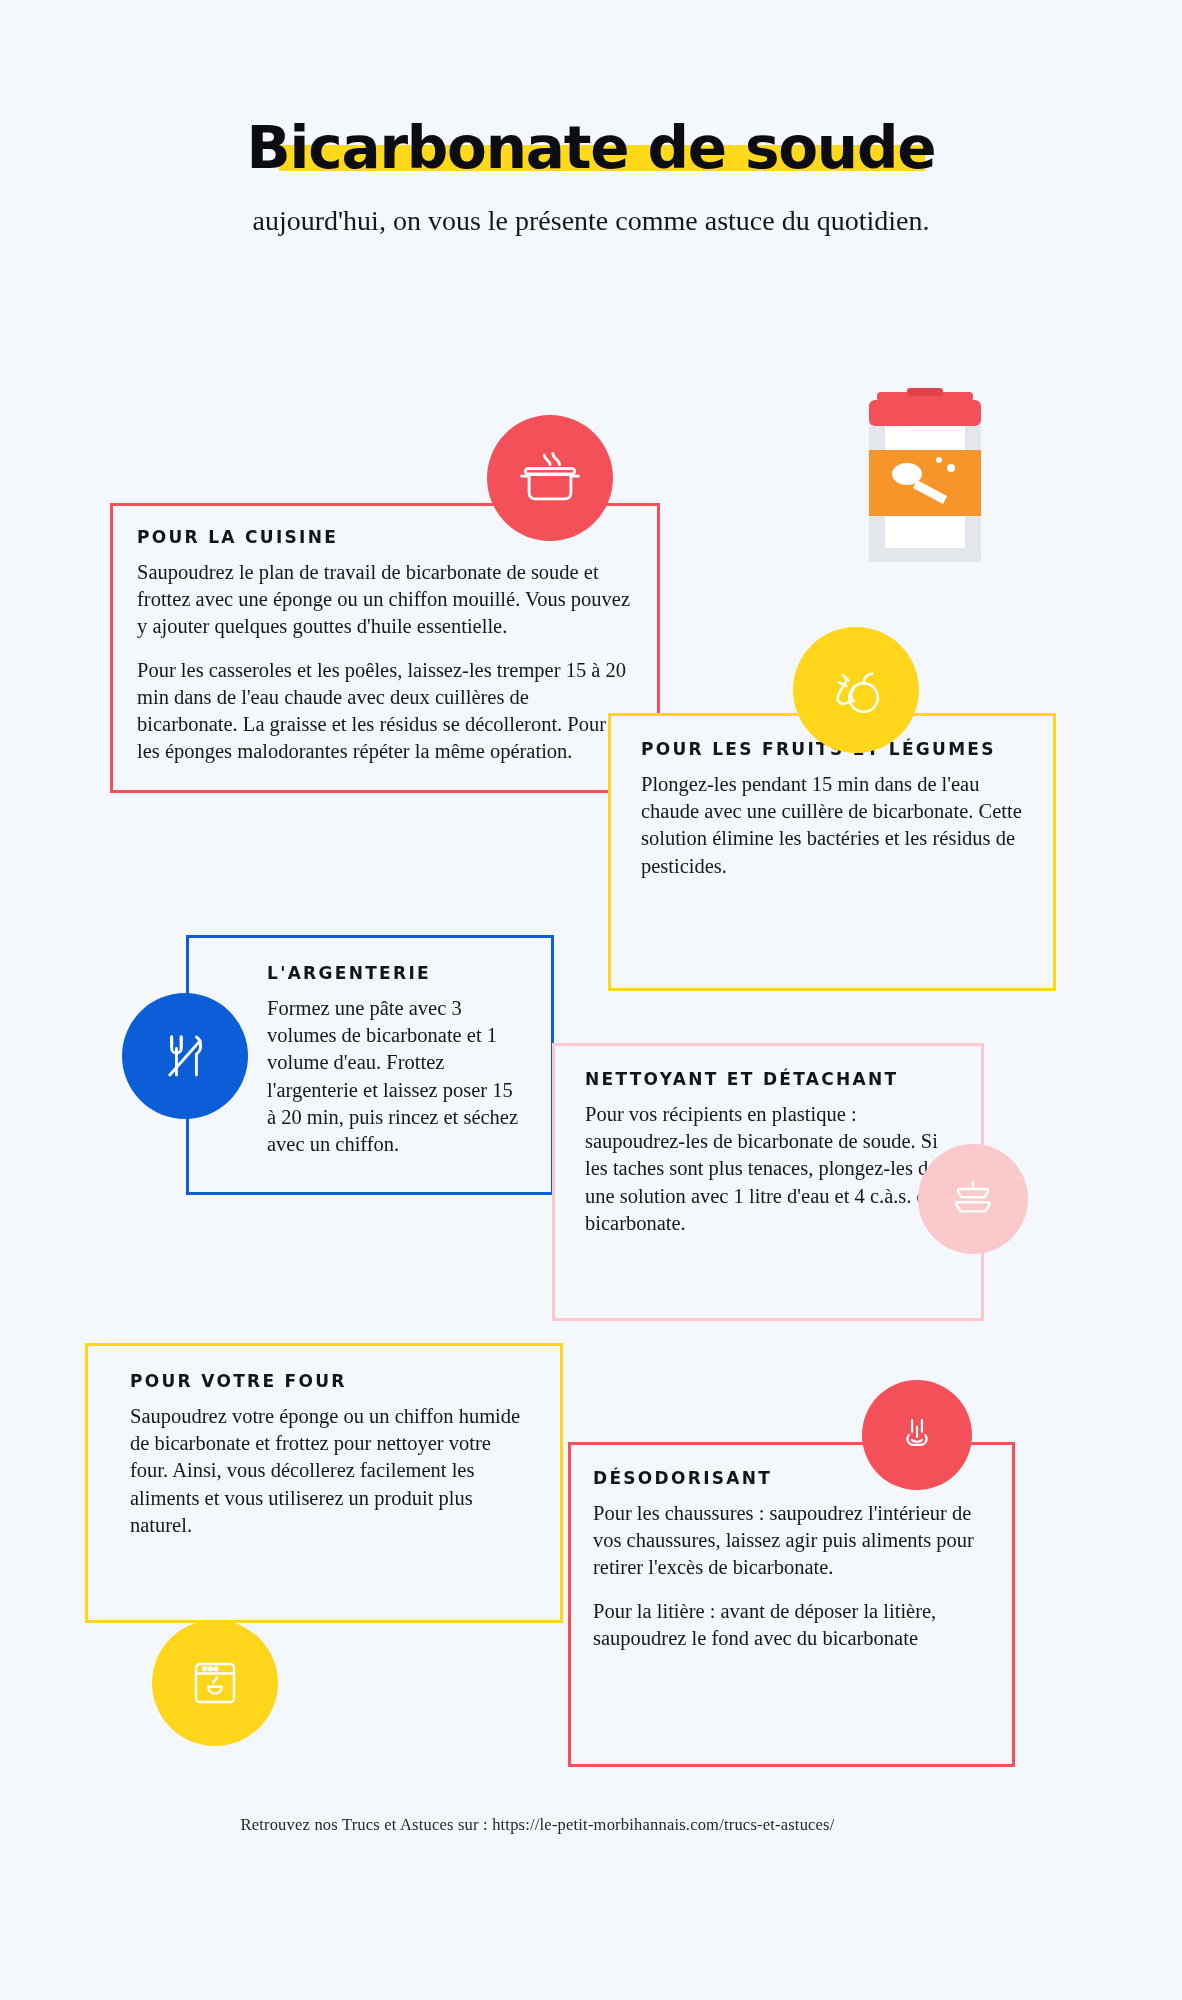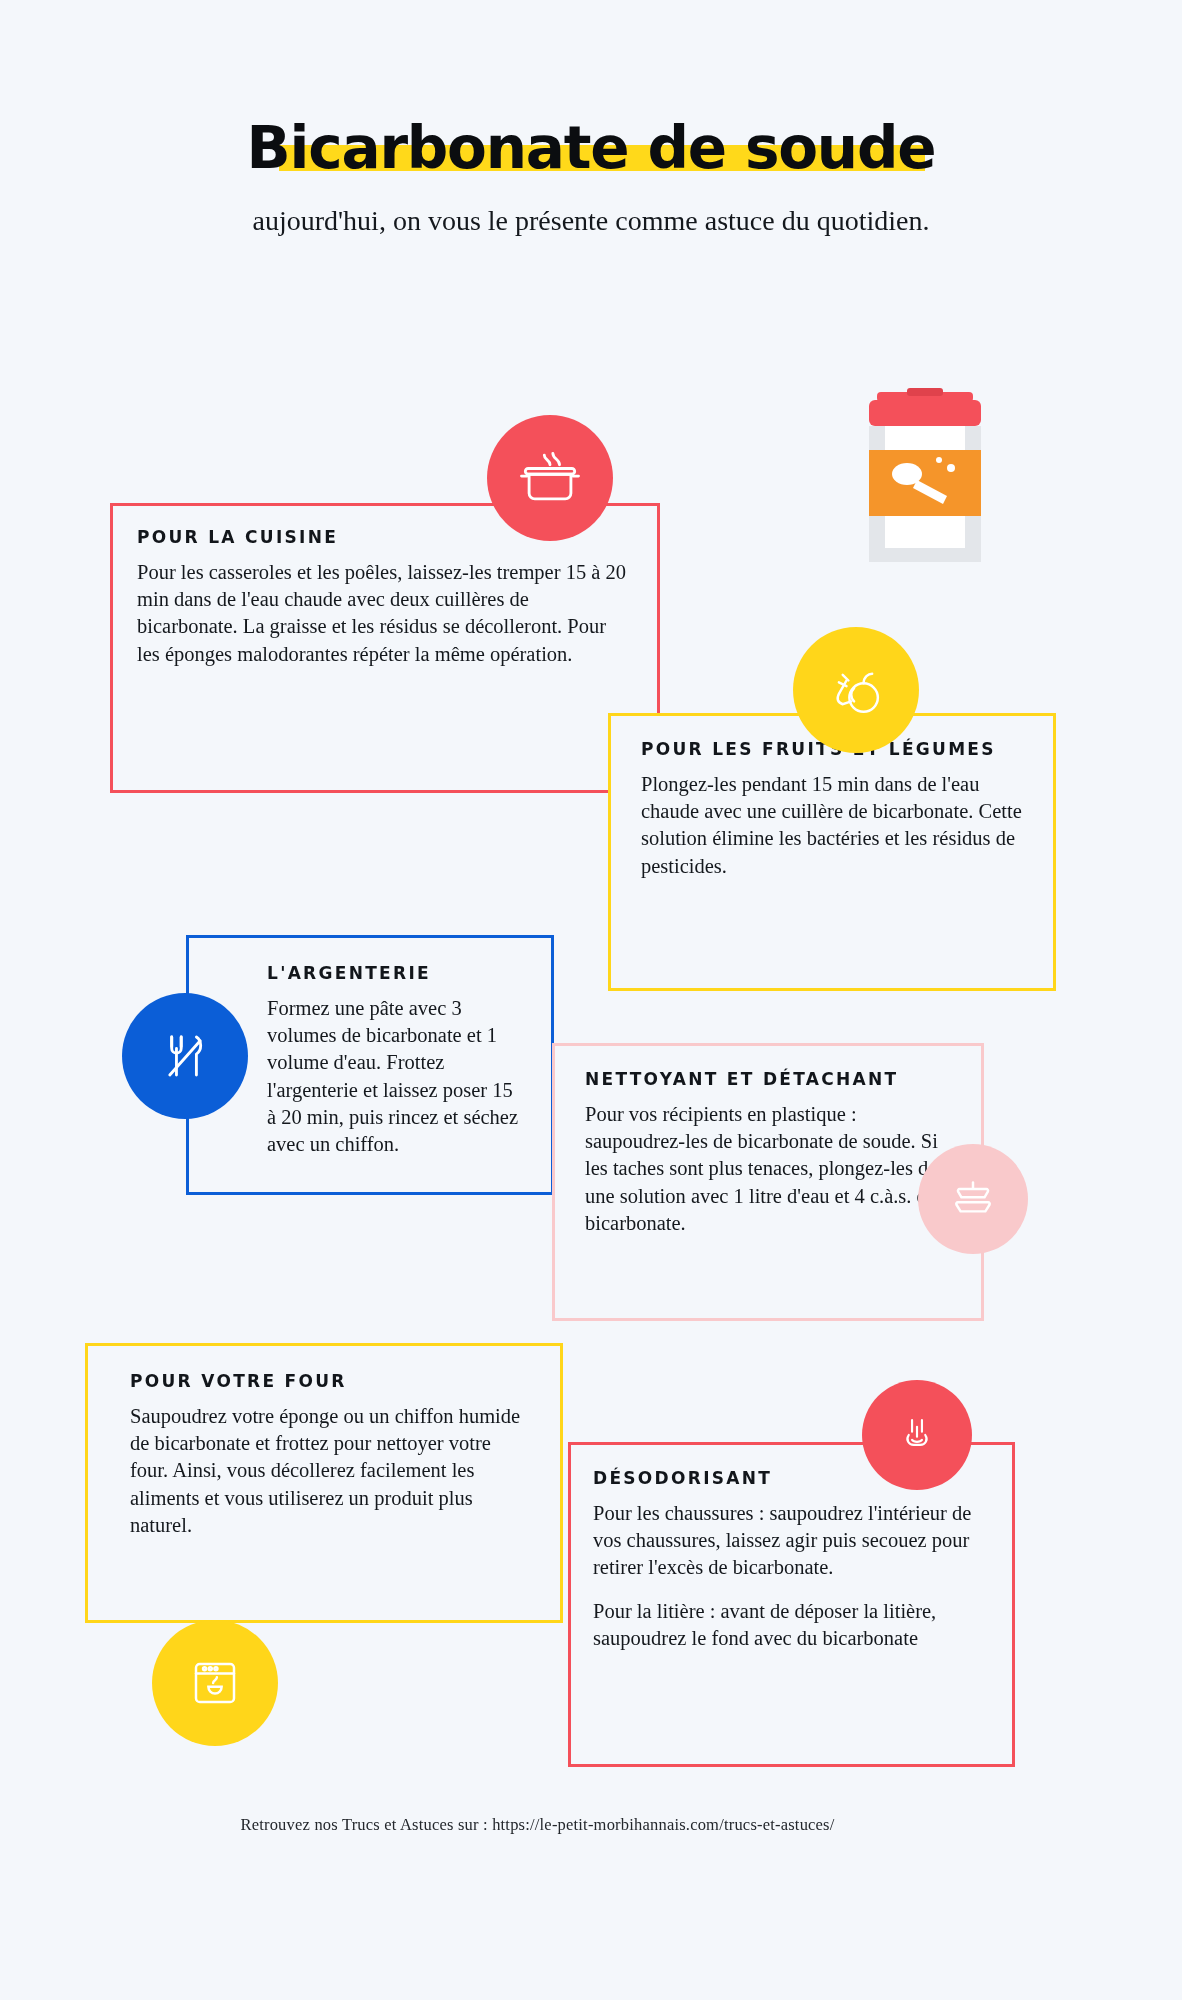--- a/index.html
+++ b/index.html
@@ -200,20 +200,21 @@
   <svg viewBox="0 0 80 80" width="76" height="76" fill="none" stroke="#ffffff" stroke-width="3" stroke-linecap="round">
     <path d="M18 36 h44 v20 a6 6 0 0 1 -6 6 h-32 a6 6 0 0 1 -6 -6 z"></path>
     <rect x="14" y="30" width="52" height="6" rx="3"></rect>
     <path d="M10 38 h6 M64 38 h6"></path>
     <path d="M40 26 c0 -5 -6 -5 -6 -10 M50 26 c0 -6 -7 -6 -7 -12"></path>
   </svg>
 </div>
 <div class="card" id="card-cuisine">
   <h2 class="card-title">POUR LA CUISINE</h2>
   <div class="card-body">
+    <p>Saupoudrez le plan de travail de bicarbonate de soude et frottez avec une éponge ou un chiffon mouillé. Vous pouvez y ajouter quelques gouttes d'huile essentielle.</p>
     <p>Pour les casseroles et les poêles, laissez-les tremper 15 à 20 min dans de l'eau chaude avec deux cuillères de bicarbonate. La graisse et les résidus se décolleront. Pour les éponges malodorantes répéter la même opération.</p>
   </div>
 </div>
 
 <div class="badge" id="badge-fruits">
   <svg viewBox="0 0 80 80" width="76" height="76" fill="none" stroke="#ffffff" stroke-width="2.6" stroke-linecap="round">
     <circle cx="48" cy="48" r="15"></circle>
     <path d="M48 33 c0 -7 5 -10 9 -10"></path>
     <path d="M30 30 l-8 14 q-4 8 4 11 l9 -3"></path>
     <path d="M26 24 l6 6 M22 32 l8 4"></path>
@@ -279,18 +280,18 @@
   <svg viewBox="0 0 80 80" width="66" height="66" fill="none" stroke="#ffffff" stroke-width="2.6" stroke-linecap="round">
     <path d="M34 22 v14 M46 22 v14"></path>
     <path d="M30 40 c-4 6 0 12 6 12 h8 c6 0 10 -6 6 -12"></path>
     <path d="M34 46 c2 3 10 3 12 0"></path>
     <path d="M40 30 v12"></path>
   </svg>
 </div>
 <div class="card" id="card-desodorisant">
   <h2 class="card-title">DÉSODORISANT</h2>
   <div class="card-body">
-    <p>Pour les chaussures : saupoudrez l'intérieur de vos chaussures, laissez agir puis secouez pour retirer l'excès de bicarbonate.</p>
+    <p>Pour les chaussures : saupoudrez l'intérieur de vos chaussures, laissez agir puis aliments pour retirer l'excès de bicarbonate.</p>
     <p>Pour la litière : avant de déposer la litière, saupoudrez le fond avec du bicarbonate</p>
   </div>
 </div>
 
 <div class="footer">Retrouvez nos Trucs et Astuces sur :  https://le-petit-morbihannais.com/trucs-et-astuces/</div>
 
 </body></html>

